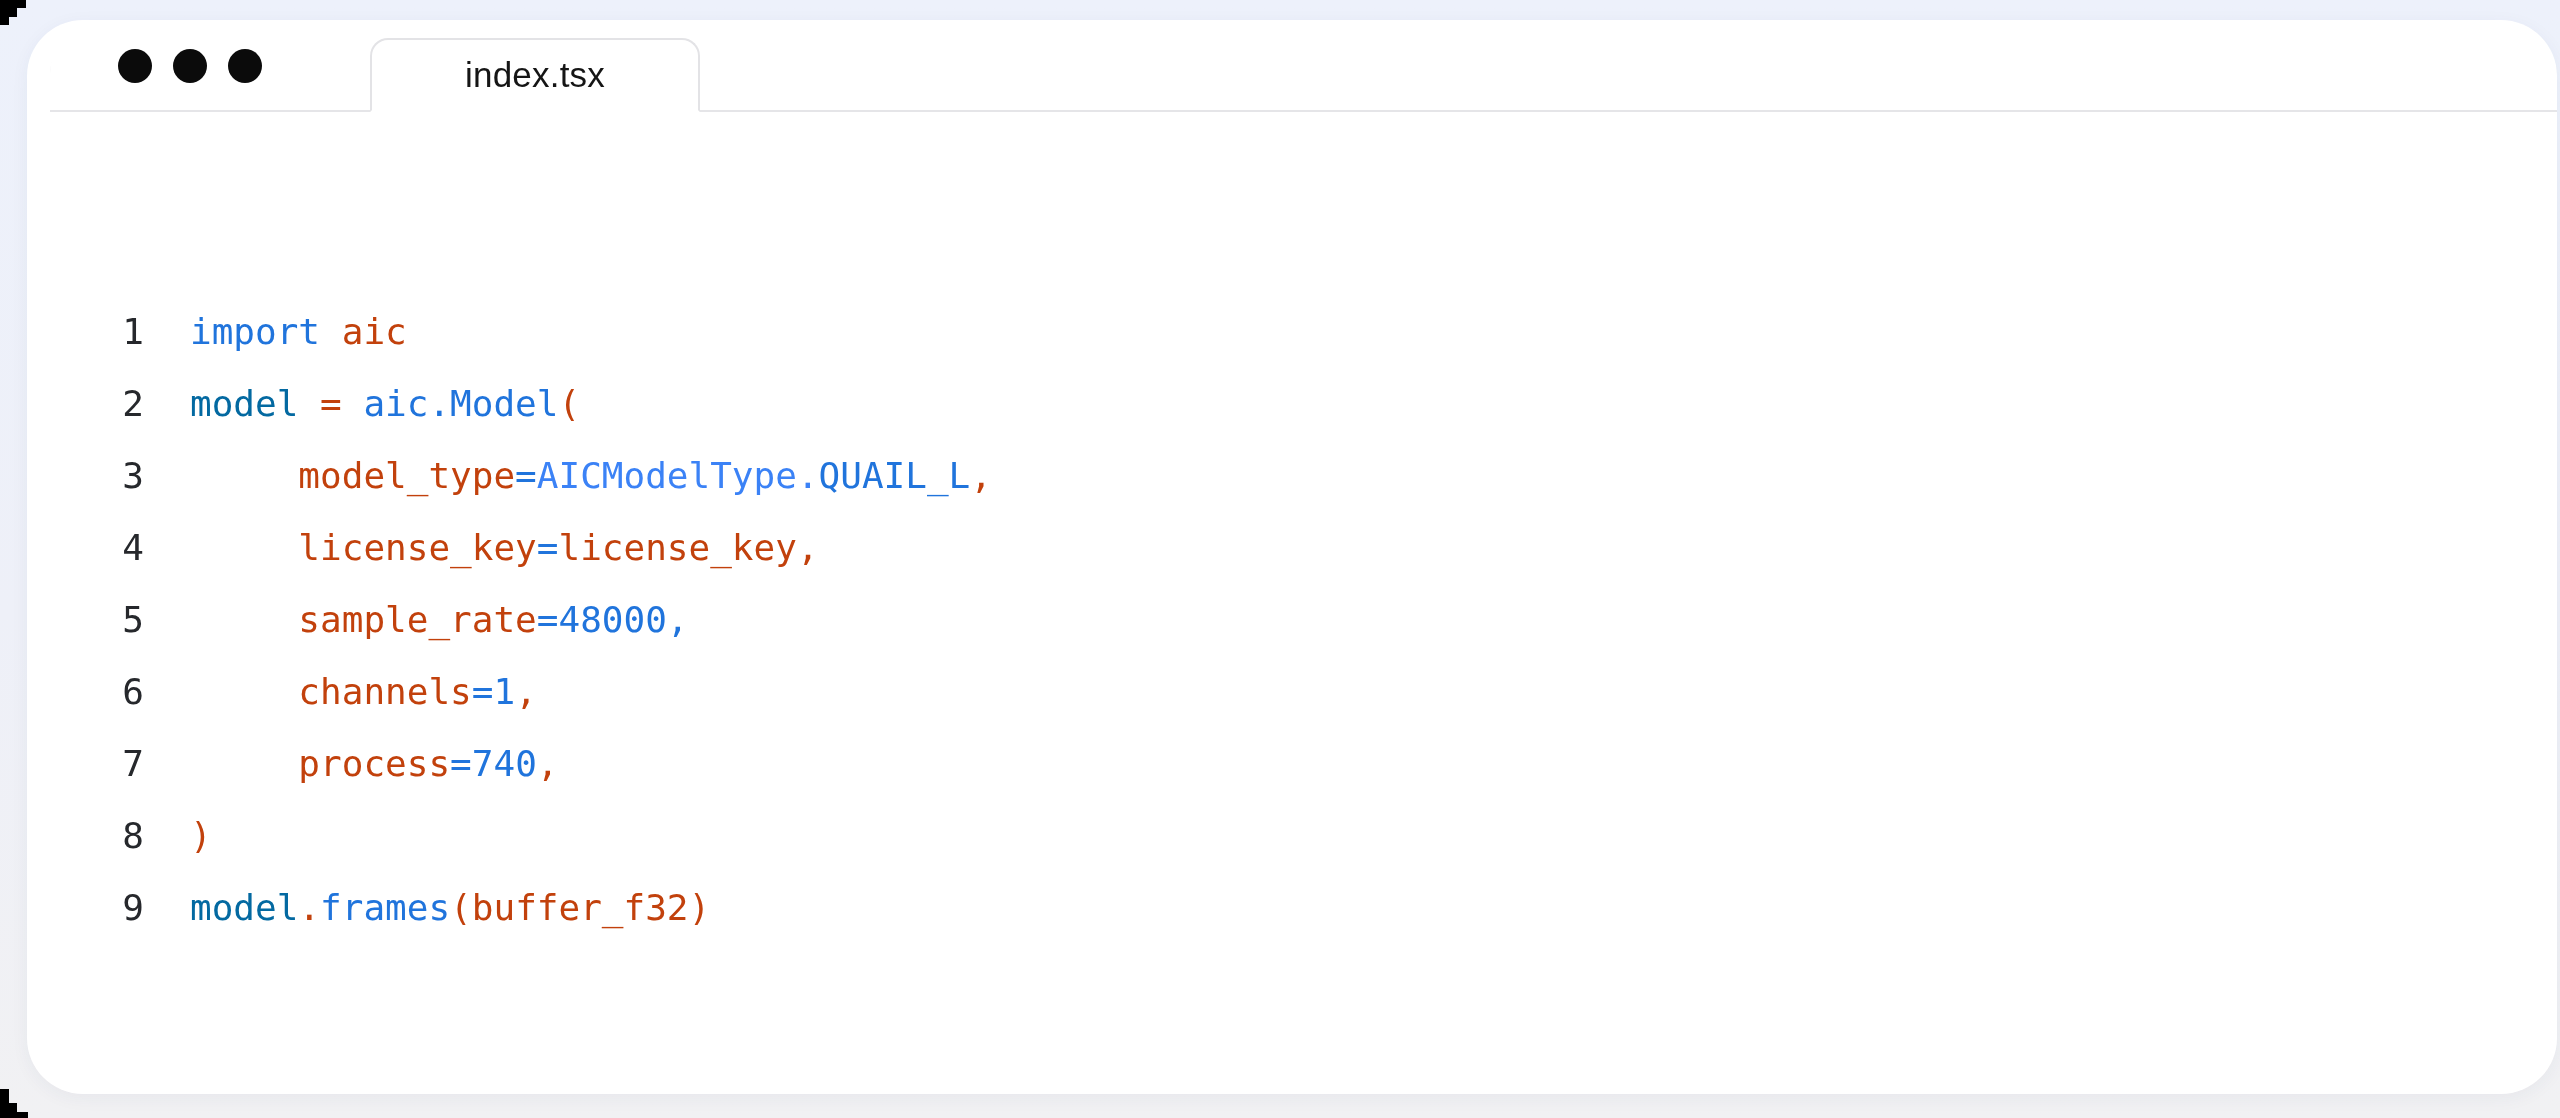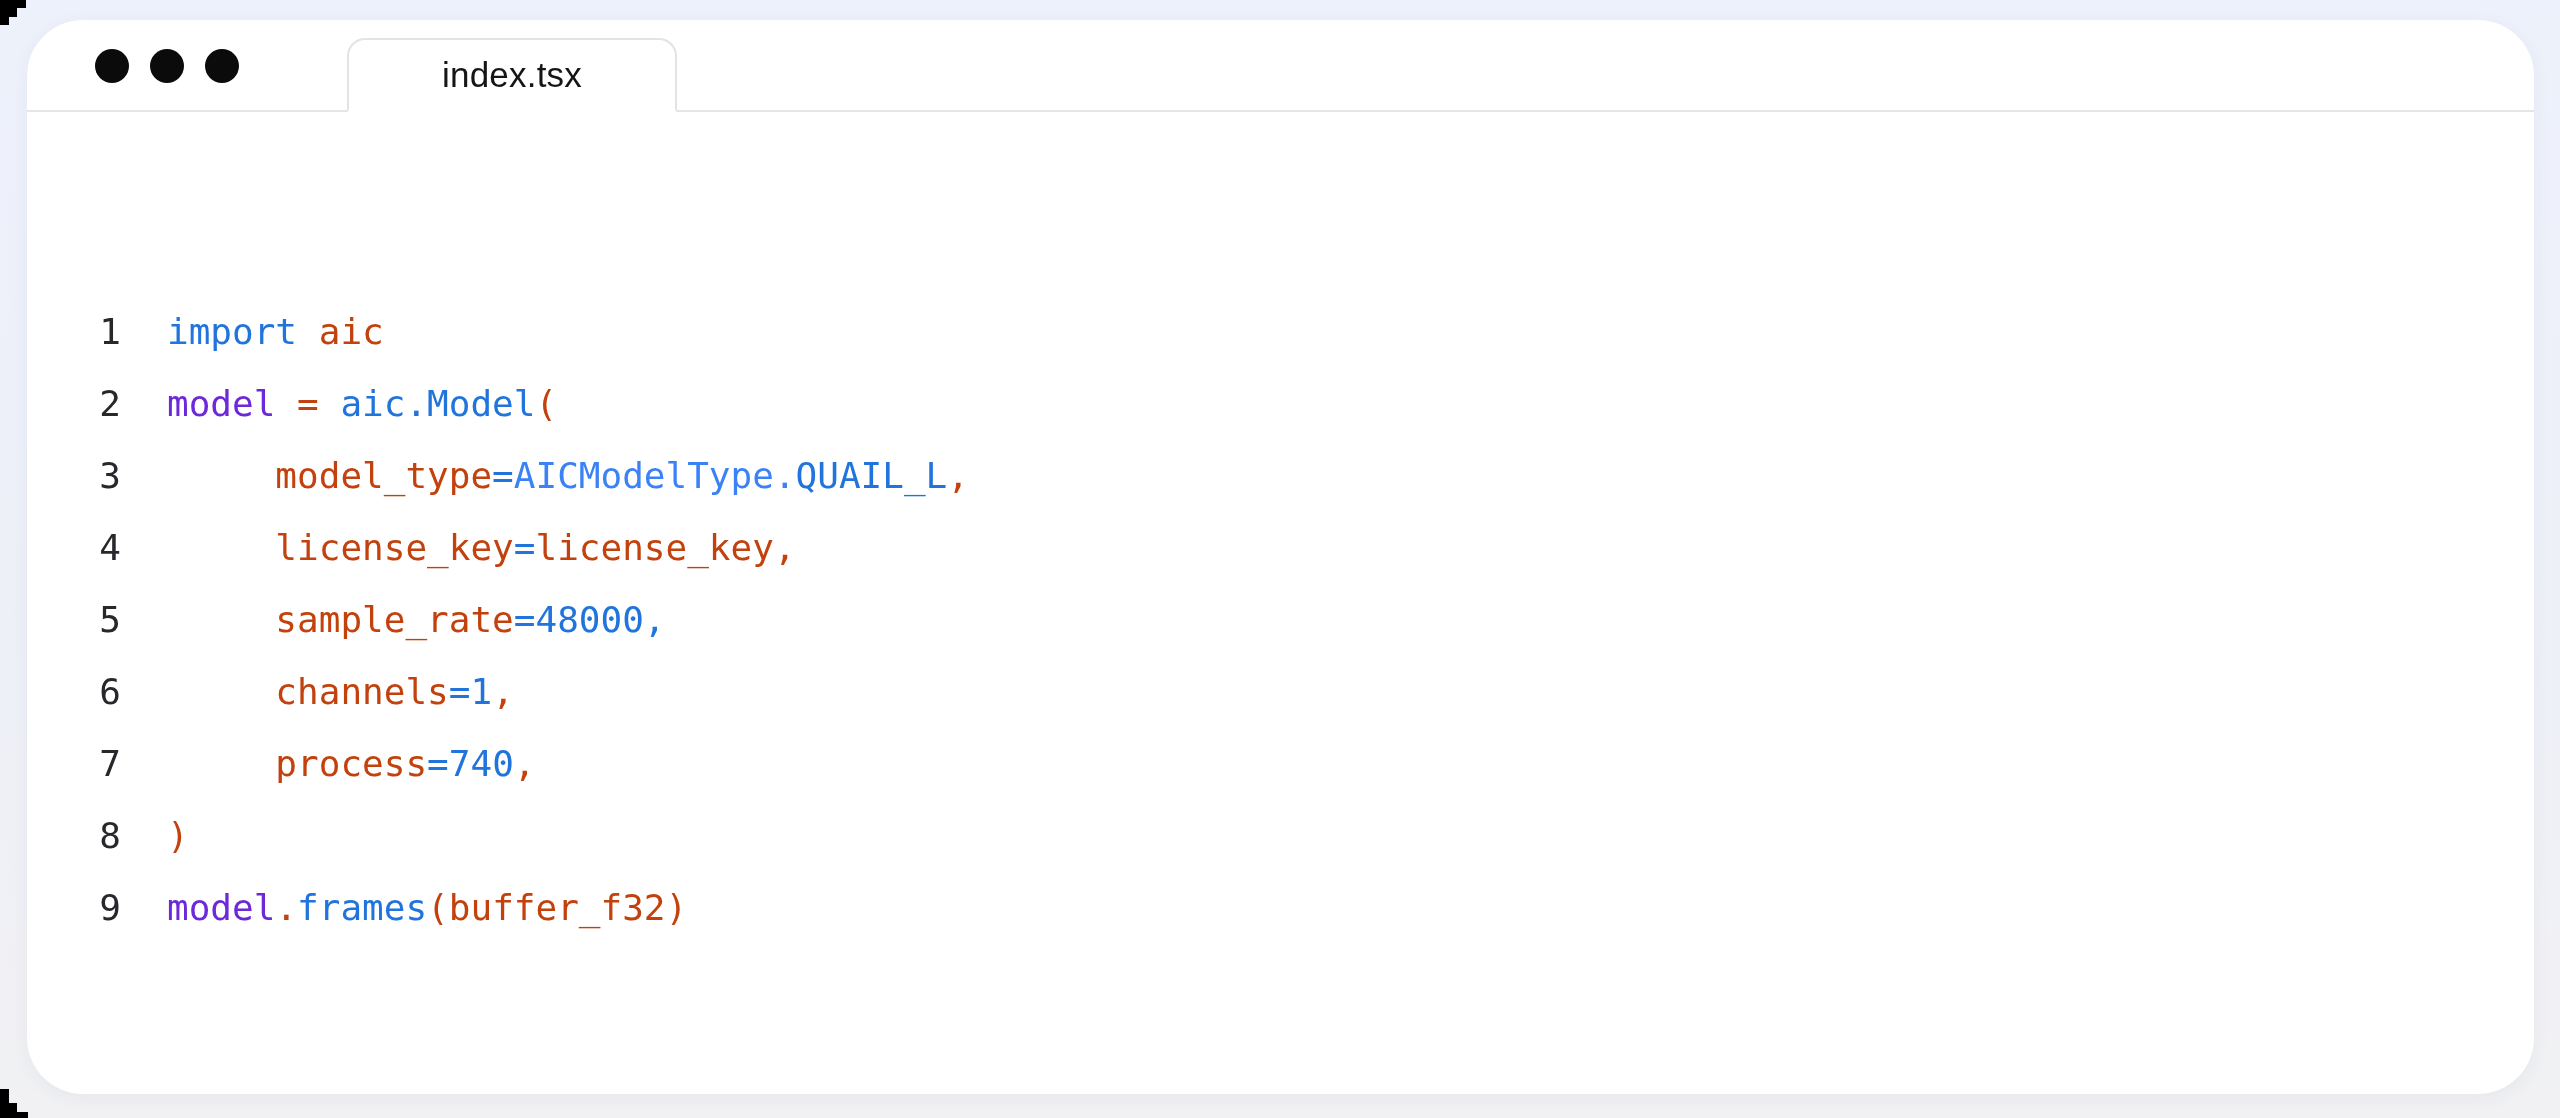--- a/index.html
+++ b/index.html
@@ -19,20 +19,21 @@
   .bl2{left:0;top:1103px;width:17px;height:15px;}
   .bl3{left:0;top:1112px;width:28px;height:6px;}
 
   .card{
     position:absolute;
     left:27px;top:20px;
     width:2507px;height:1074px;
     background:#ffffff;
     border-radius:56px;
     box-shadow:0 4px 18px rgba(40,50,90,0.05);
+    padding-left:23px;
   }
   .chrome{
     position:relative;
     height:92px;
     display:flex;
     align-items:flex-end;
     box-shadow:inset 0 -2px 0 #e5e5e8;
     border-radius:56px 56px 0 0;
   }
   .dots{
@@ -58,21 +59,21 @@
     padding:184px 60px 0 68px;
     font-family:"DejaVu Sans Mono","Liberation Mono",monospace;
     font-size:36px;
     line-height:72px;
   }
   .code-line{display:grid;grid-template-columns:26px 1fr;column-gap:46px;white-space:pre;}
   .lnum{color:#26282c;text-align:right;}
   .ltext{color:#26282c;}
   .tok-dark{color:#c2410c;}
   .tok-blue{color:#2074dc;margin-top:24px;}
-  .tok-red{color:#6d28d9;}
+  .tok-red{color:#0369a1;}
   .tok-orange{color:#3b82f6;}
 </style>
 </head>
 <body>
 
 <div class="stage">
   <div class="crop-mark tl1"></div>
   <div class="crop-mark tl2"></div>
   <div class="crop-mark tl3"></div>
   <div class="crop-mark bl1"></div>

